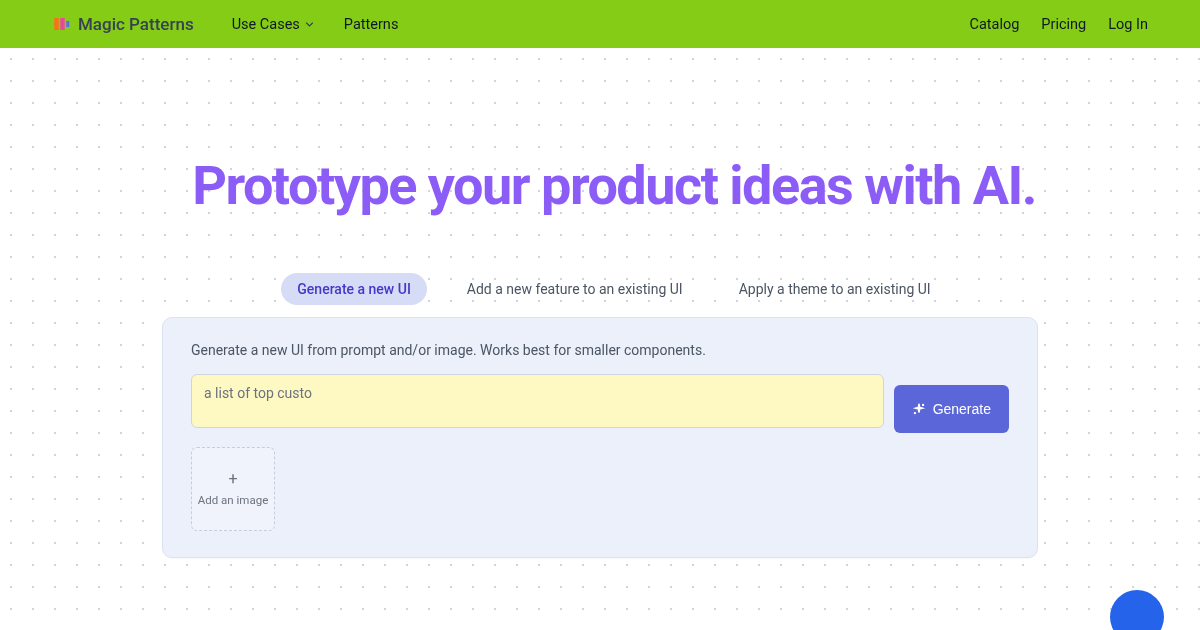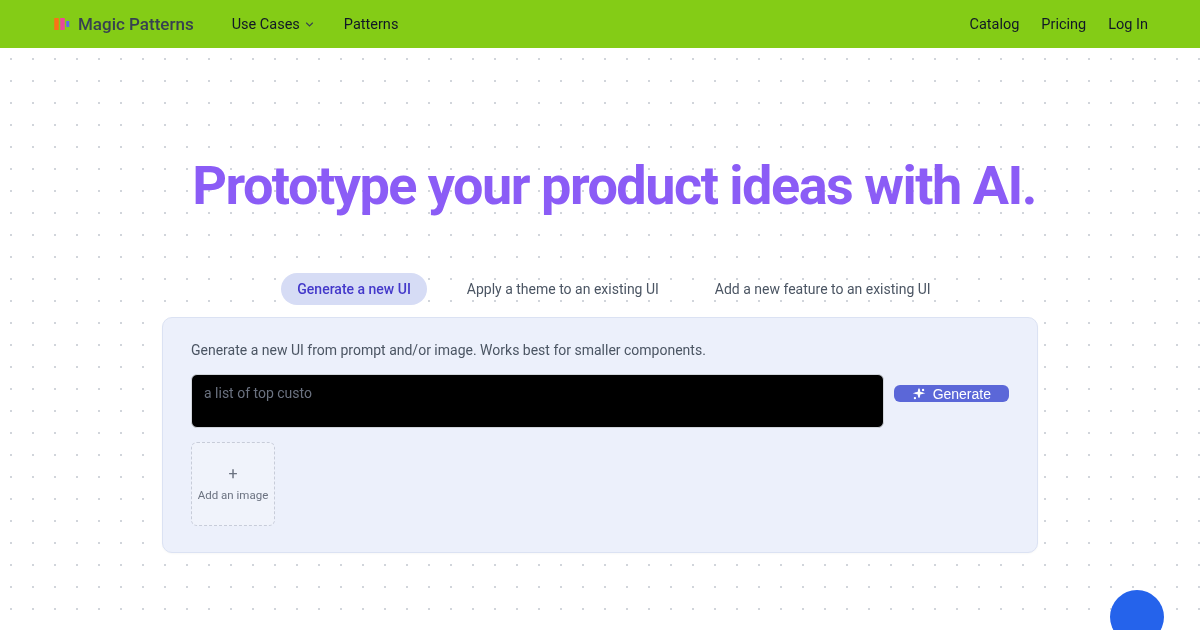--- a/index.html
+++ b/index.html
@@ -134,31 +134,31 @@
 }
 .prompt-input {
   flex: 1;
   height: 54px;
   border: 1px solid #d1d5db;
   border-radius: 6px;
   padding: 10px 12px;
   font-size: 14px;
   font-family: inherit;
   color: #6b7280;
-  background: #000000;
+  background: #fef9c3;
   resize: none;
   outline: none;
 }
 .gen-btn {
   background: #5b67d8;
   color: #fff;
   border: none;
   border-radius: 6px;
   padding: 0 18px;
-  height: 17px;
+  height: 48px;
   font-size: 14px;
   font-weight: 500;
   display: flex;
   align-items: center;
   gap: 7px;
   cursor: pointer;
   margin-top: 11px;
 }
 .sparkle {
   width: 14px;
@@ -230,22 +230,22 @@
     <span class="nav-link">Pricing</span>
     <span class="nav-link">Log In</span>
   </div>
 </nav>
 
 <section class="hero">
   <h1 class="hero-title">Prototype your product ideas with AI.</h1>
 
   <div class="tabs">
     <div class="tab active">Generate a new UI</div>
+    <div class="tab">Add a new feature to an existing UI</div>
     <div class="tab">Apply a theme to an existing UI</div>
-    <div class="tab">Add a new feature to an existing UI</div>
   </div>
 
   <div class="panel">
     <p class="panel-desc">Generate a new UI from prompt and/or image. Works best for smaller components.</p>
     <div class="input-row">
       <textarea class="prompt-input" style="">a list of top custo</textarea>
       <button class="gen-btn">
         <svg class="sparkle" viewBox="0 0 24 24" fill="none" stroke="#fff" stroke-width="2">
           <path d="M12 3 L13.5 9 L19 10.5 L13.5 12 L12 18 L10.5 12 L5 10.5 L10.5 9 Z" fill="#fff"></path>
           <circle cx="19" cy="5" r="1" fill="#fff"></circle>

